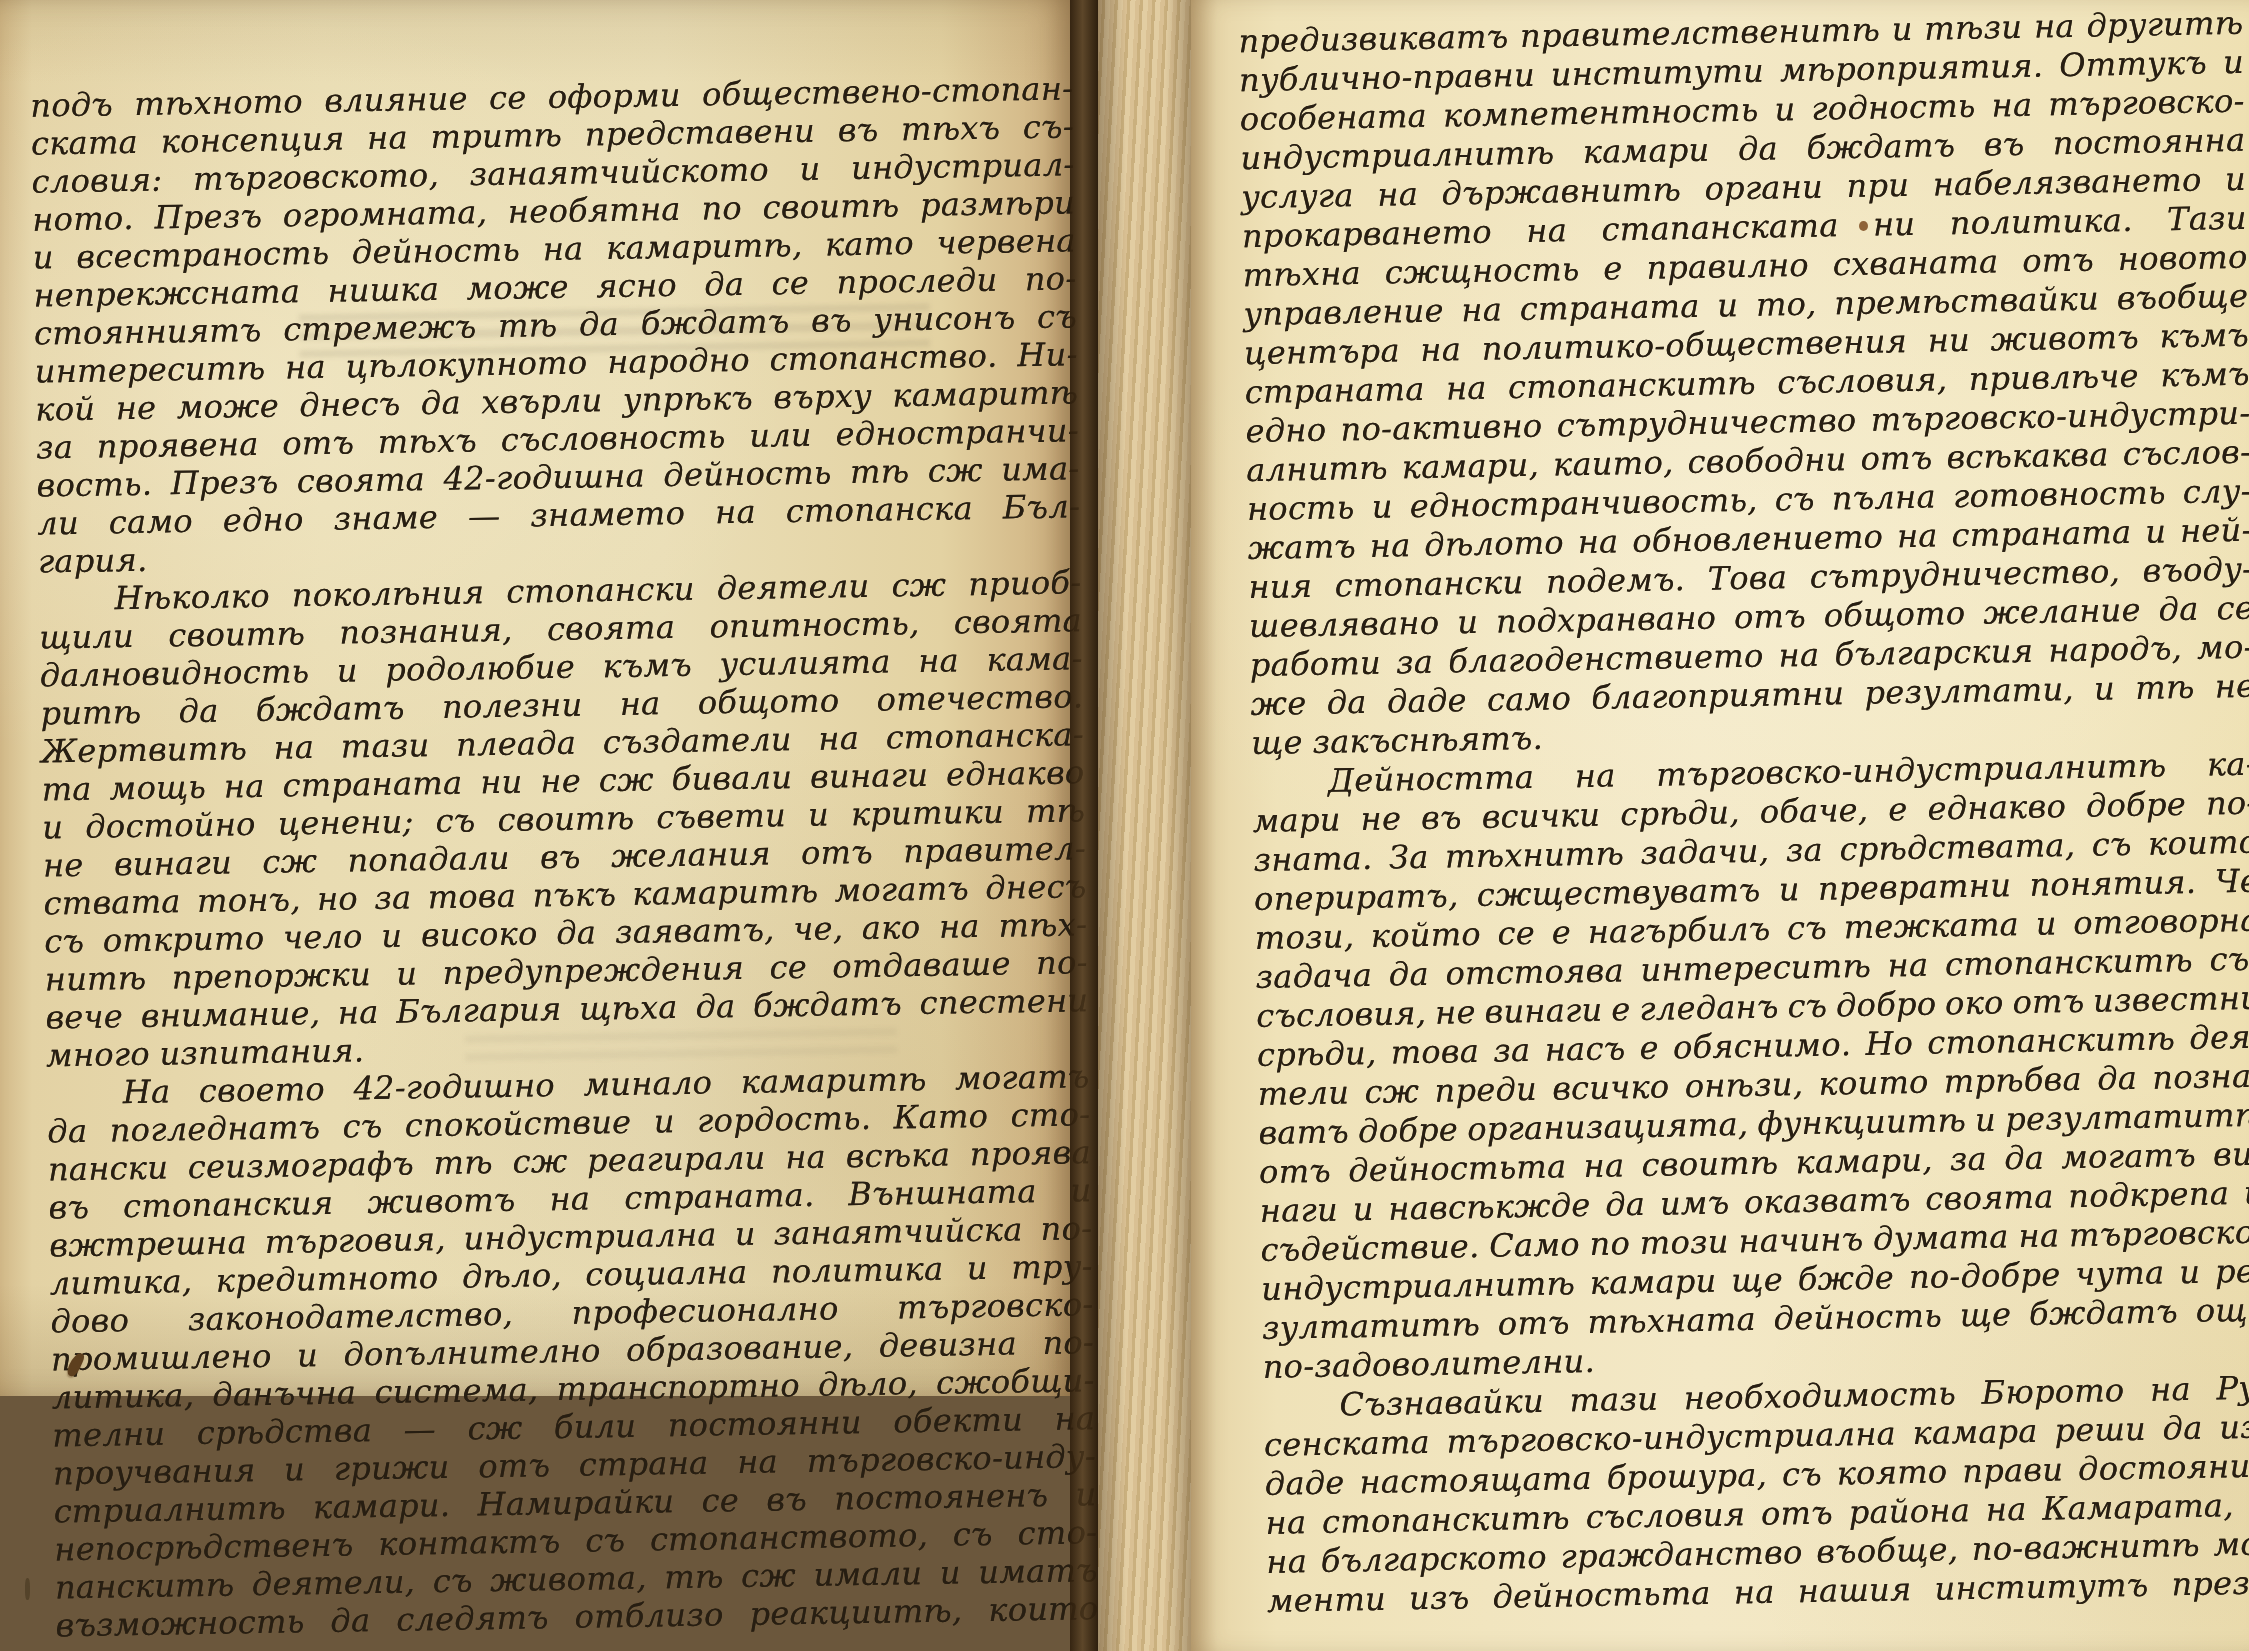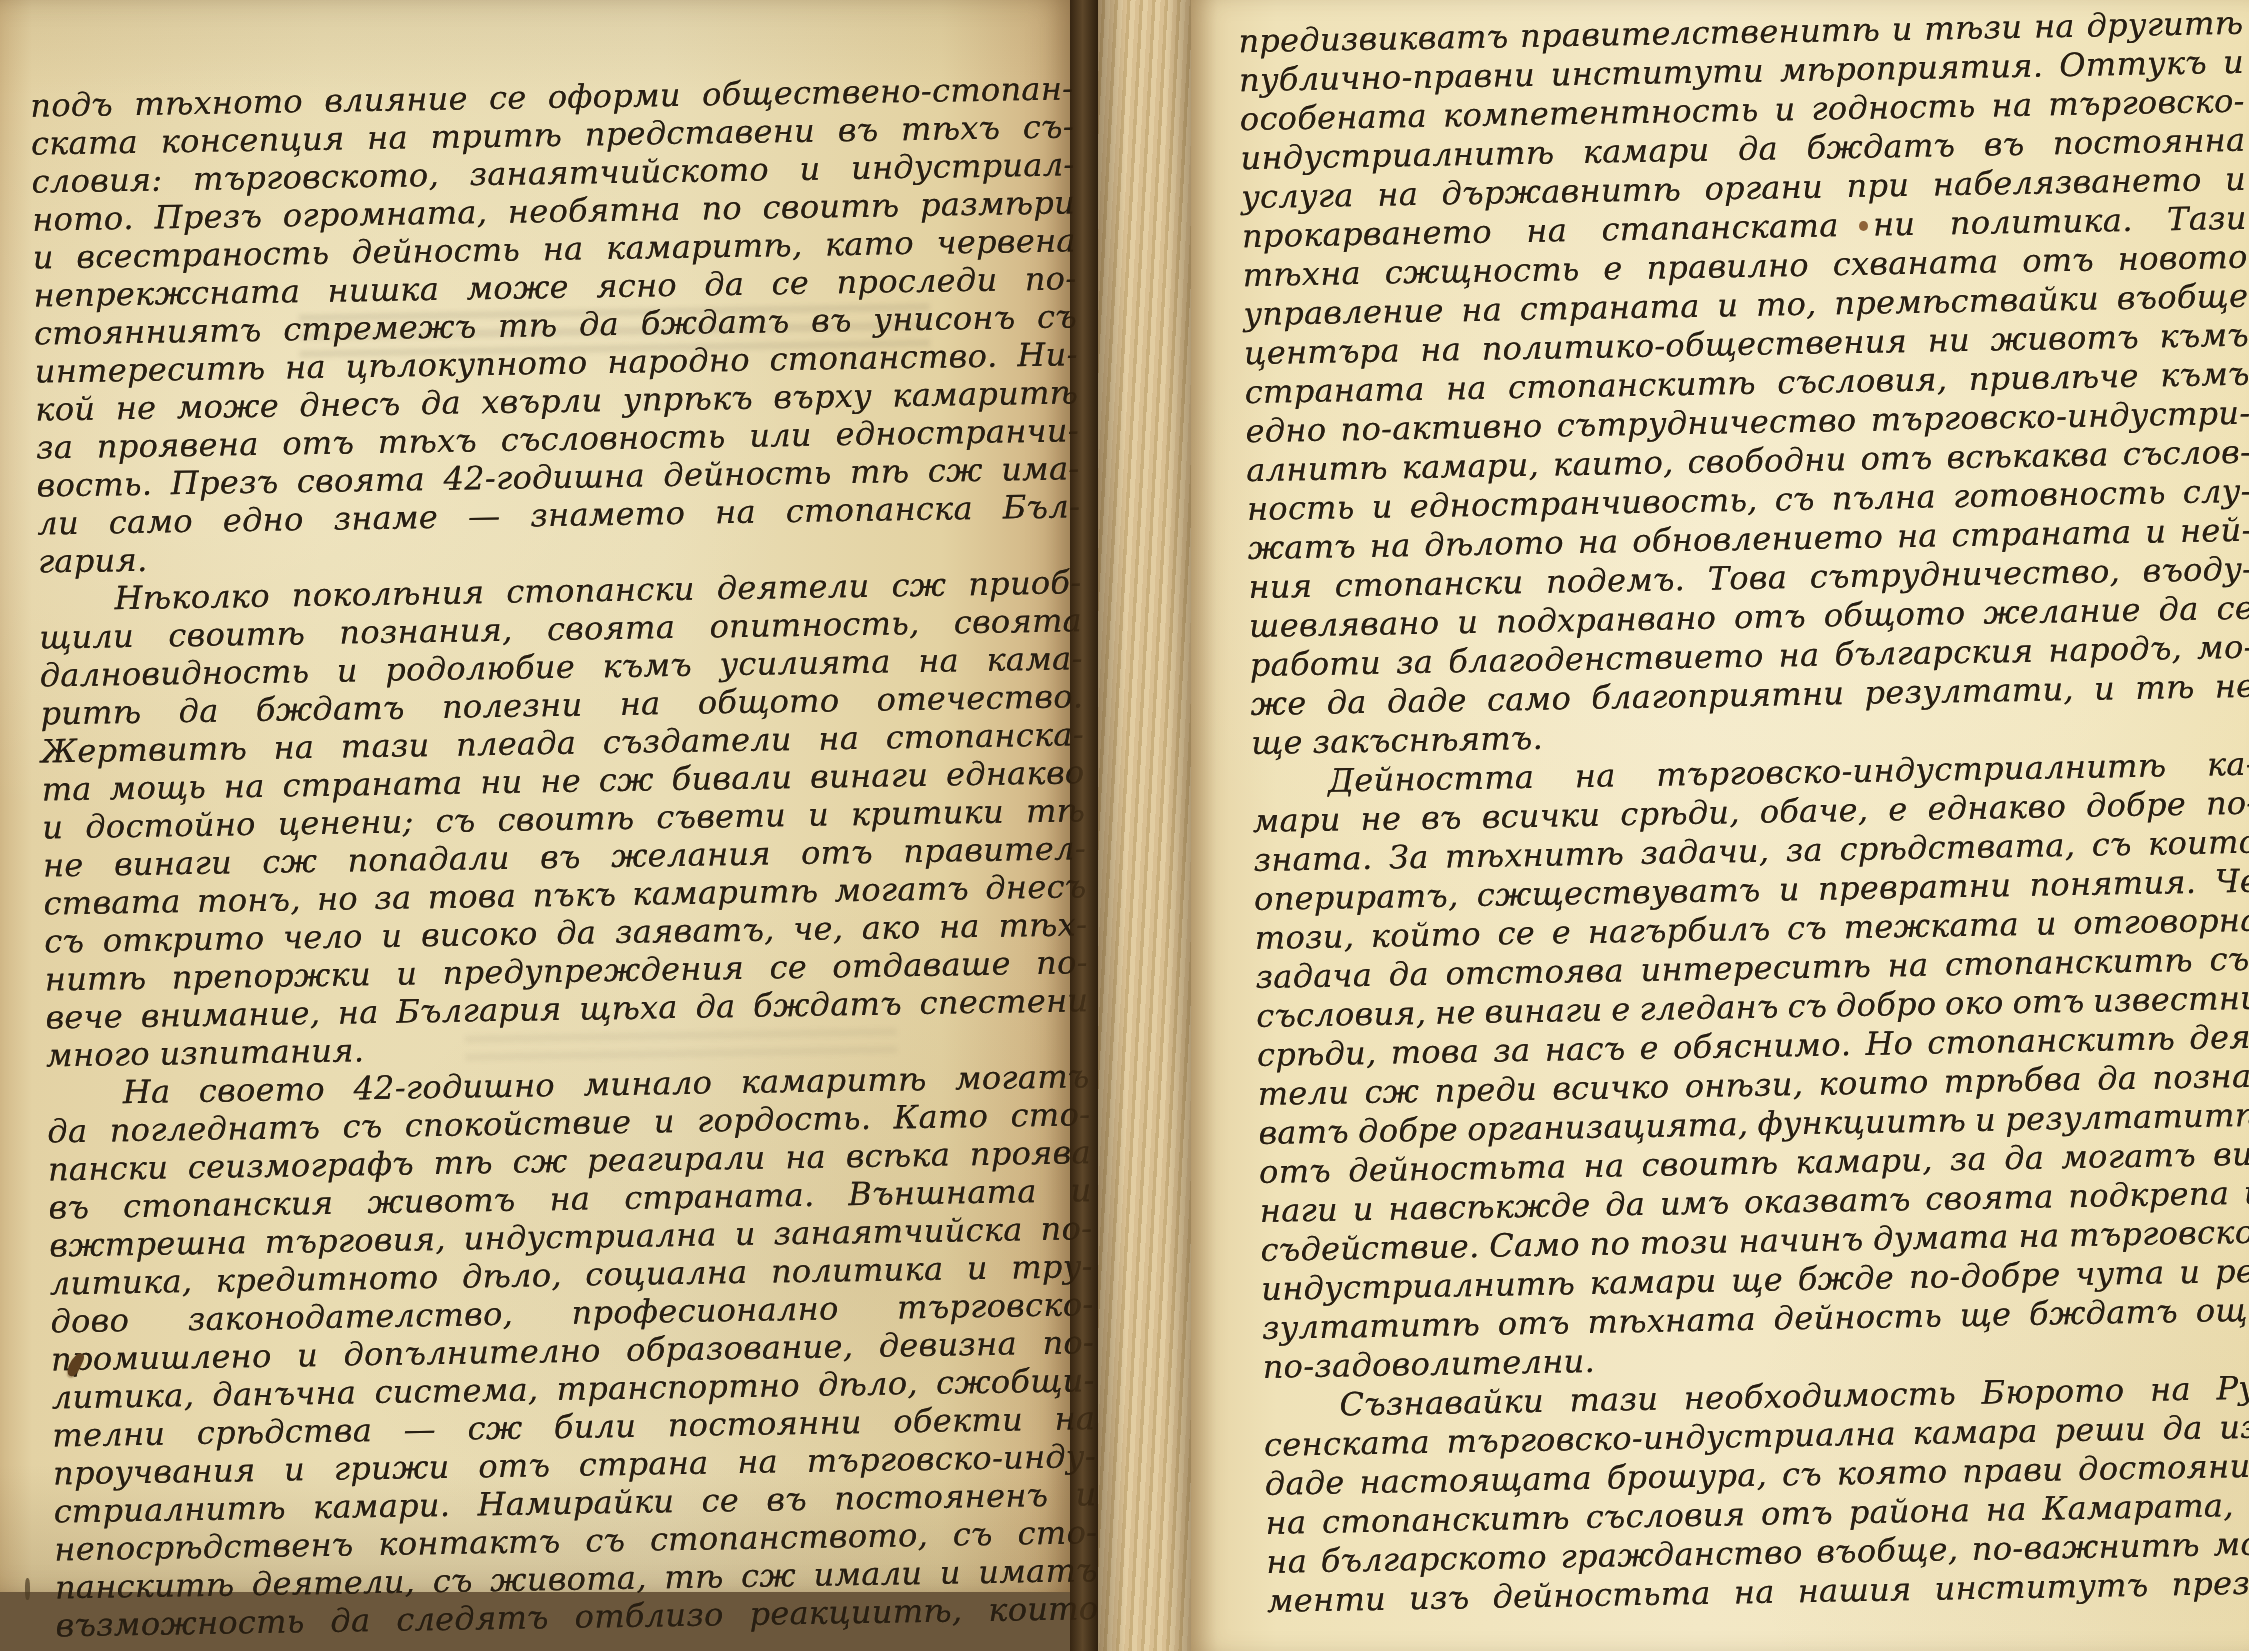--- a/index.html
+++ b/index.html
@@ -4,21 +4,21 @@
 <style>
   html,body{margin:0;padding:0;background:#6b573c;}
   .spread{
     position:relative;
     width:2250px;height:1652px;
     overflow:hidden;
     font-family:"DejaVu Serif", serif;
   }
   
   .page-left{
-    position:absolute;left:0;top:0;width:1070px;height:1592px;
+    position:absolute;left:0;top:0;width:1070px;height:1396px;
     background:
       radial-gradient(914px 631px at 22% 28%, rgba(255,250,228,.30), transparent 62%),
       radial-gradient(747px 540px at 80% 80%, rgba(126,94,44,.10), transparent 70%),
       linear-gradient(to bottom, rgba(110,80,35,.10) 0%, rgba(110,80,35,0) 6%, rgba(110,80,35,0) 92%, rgba(90,60,20,.18) 100%),
       linear-gradient(to right, #d2b988 0%, #e3d2a4 3%, #e9dcb2 30%, #eadeb6 62%, #e3d2a2 88%, #cfb281 99%);
     box-shadow: inset -18px 0 32px -11.6px rgba(80,50,20,.50);
     text-decoration: underline;
   }
   
   .gutter-seam{

